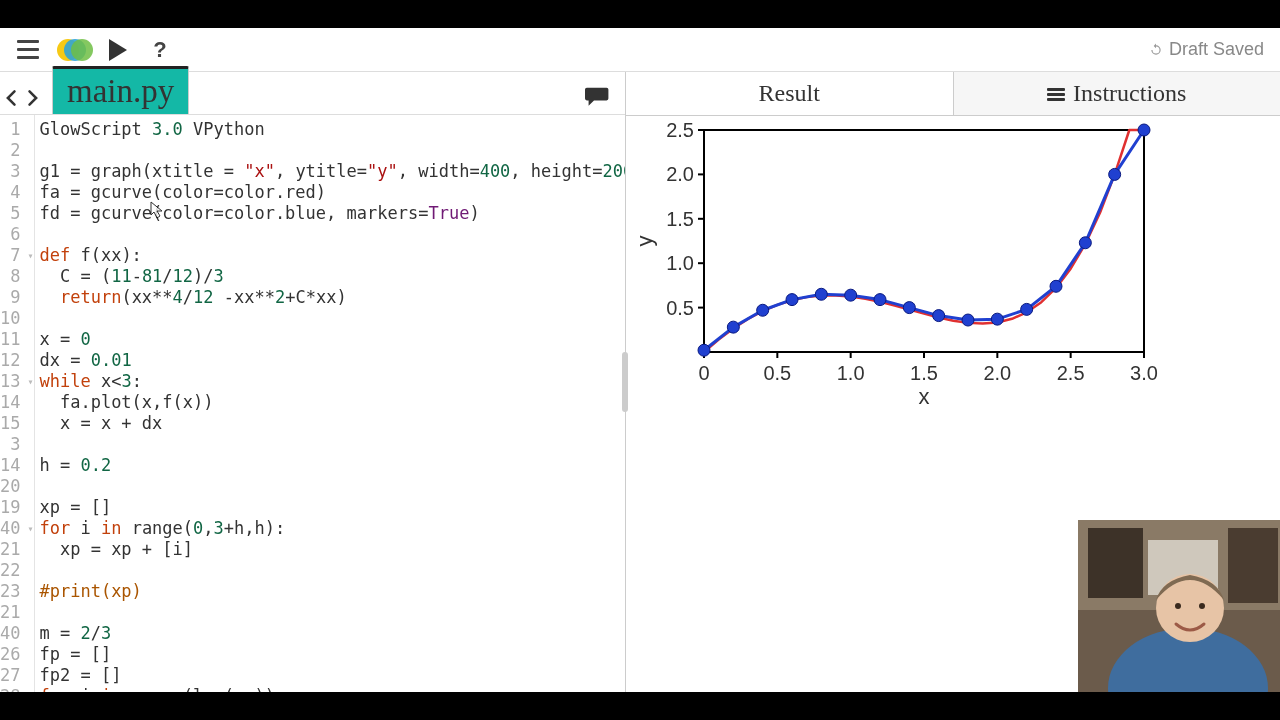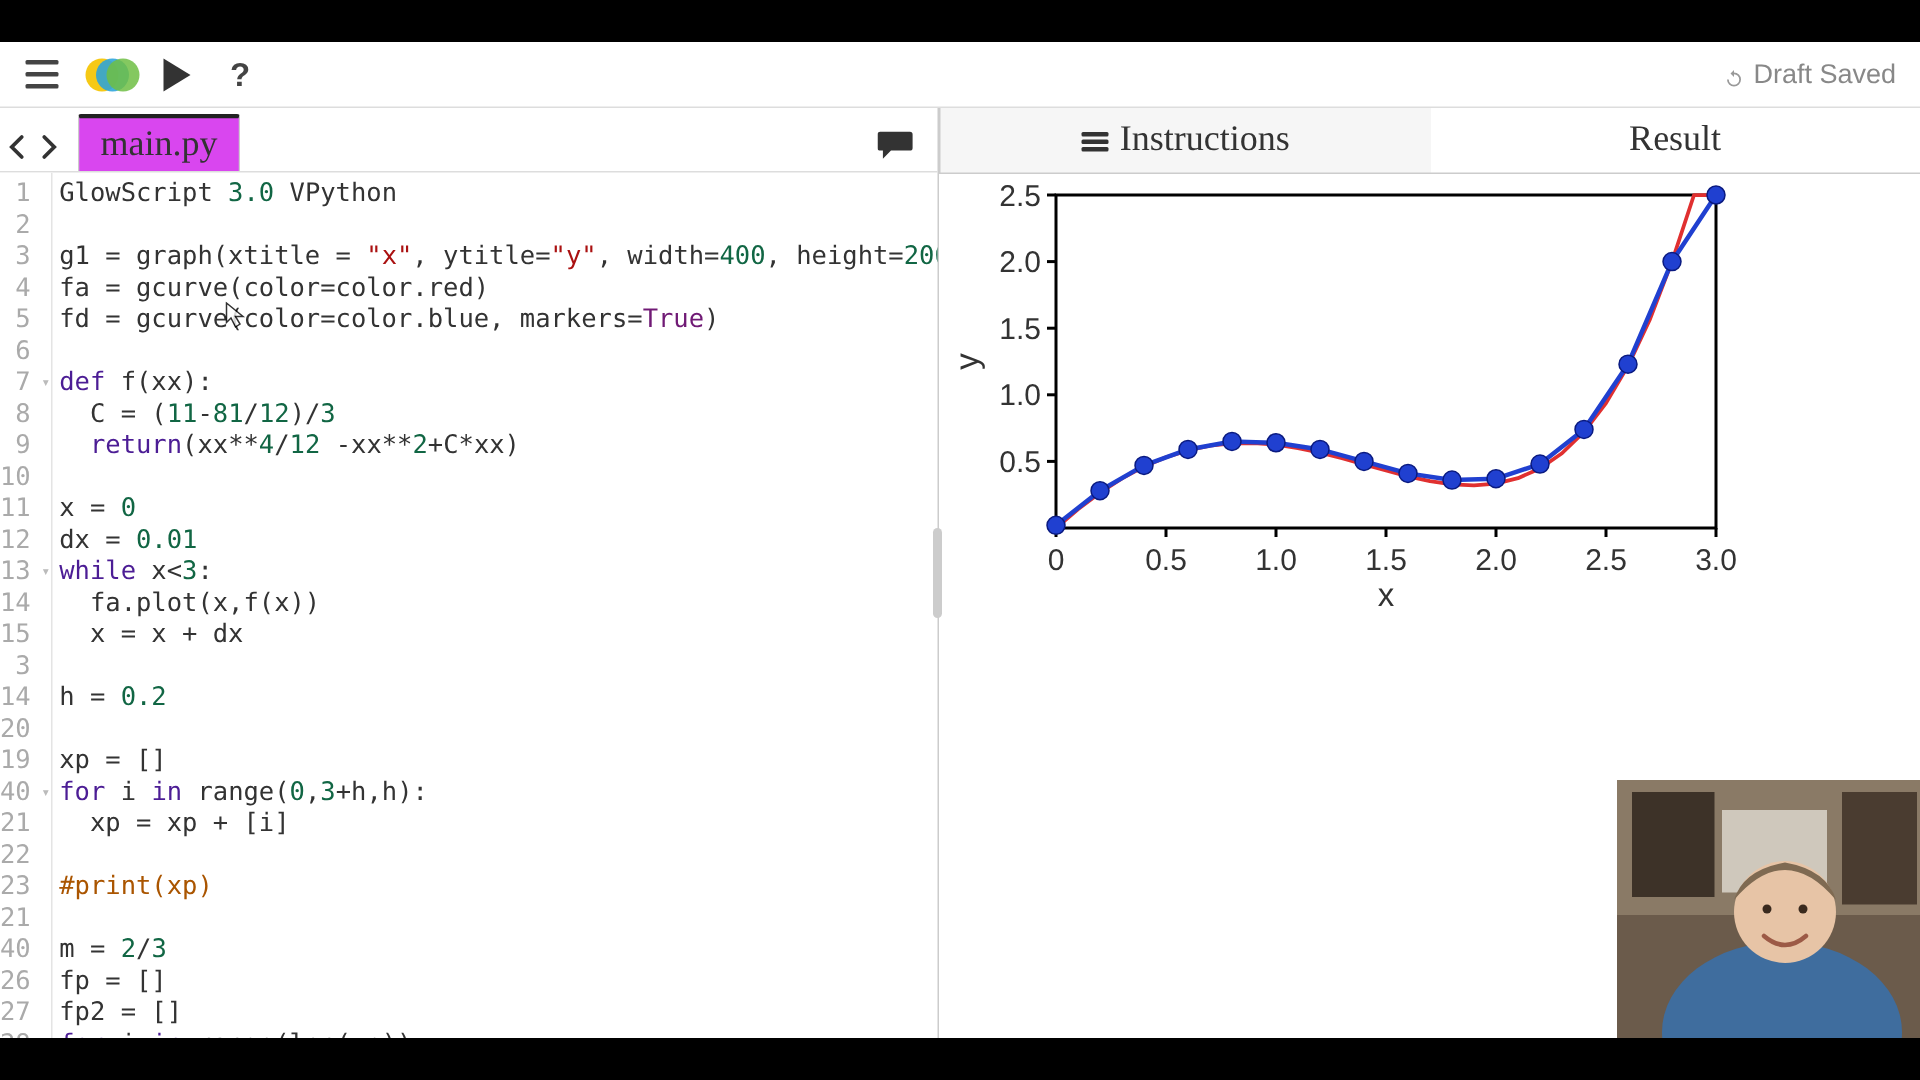--- a/index.html
+++ b/index.html
@@ -14,40 +14,40 @@
   .hamburger { display:flex; flex-direction:column; gap:5px; }
   .hamburger span { display:block; width:22px; height:3px; background:#444; border-radius:1px; }
   .logo { width:30px; height:30px; position:relative; margin:0 4px 0 4px; }
   .logo .c { position:absolute; border-radius:50%; width:22px; height:22px; }
   .logo .c1 { background:#f6c915; left:0; top:4px; }
   .logo .c2 { background:#2aa3dc; left:7px; top:4px; opacity:.88; }
   .logo .c3 { background:#6fbe44; left:14px; top:4px; opacity:.85; }
   .play { width:0; height:0; border-left:18px solid #333; border-top:11px solid transparent; border-bottom:11px solid transparent; margin-left:3px; }
   .qmark { font-size:22px; font-weight:700; color:#444; }
   .spacer { flex:1 1 auto; }
-  .draft { color:#888; font-size:18px; display:flex; align-items:flex-end; gap:6px; padding-right:8px; }
+  .draft { color:#888; font-size:18px; display:flex; align-items:center; gap:6px; padding-right:8px; }
   .refresh-ic { width:14px; height:14px; }
   
   .main { display:flex; height:calc(100% - 44px); }
   .left { width:626px; border-right:1px solid #ccc; display:flex; flex-direction:column; position:relative; }
   .right { flex:1; display:flex; flex-direction:column; }
   
   .file-row { height:42px; display:flex; align-items:flex-end; position:relative; padding-left:2px; }
   .nav-arrows { display:flex; align-items:center; gap:0px; padding:0 2px 6px 0; }
   .nav-arrows svg { width:20px; height:20px; }
-  .file-tab { margin-left:8px; padding:4px 14px 4px 14px; font-family: Georgia, "Times New Roman", serif; font-size:24px; color:#333; border:1px solid #ccc; border-bottom:none; border-top:3px solid #222; background:#d946ef; border-radius:2px 2px 0 0; }
+  .file-tab { margin-left:8px; padding:4px 14px 4px 14px; font-family: Georgia, "Times New Roman", serif; font-size:33px; color:#333; border:1px solid #ccc; border-bottom:none; border-top:3px solid #222; background:#14b8a6; border-radius:2px 2px 0 0; }
   .comment-ic { position:absolute; right:14px; bottom:6px; }
   
   .editor { flex:1; overflow:hidden; display:flex; font-family: ui-monospace, "SF Mono", Menlo, Consolas, monospace; font-size:17px; line-height:21px; position:relative; border-top:1px solid #ddd; }
   .gutter { width:56px; background:#fff; color:#aaa; text-align:right; padding:4px 14px 4px 0; user-select:none; position:relative; border-right:1px solid #e4e4e4; }
   .gutter .ln { height:21px; }
   .fold { position:absolute; right:1px; width:10px; color:#bbb; font-size:10px; }
   .code { flex:1; padding:4px 0 4px 4px; white-space:pre; color:#333; }
   .code .row { height:21px; }
-  .tk-kw  { color:#4c1d95; }   
+  .tk-kw  { color:#c2410c; }   
   .tk-str { color:#a11; }   
   .tk-num { color:#164; }   
   .tk-bool{ color:#701a75; }   
   .tk-com { color:#a50; }
   .cursor { position:absolute; left:150px; top:86px; width:16px; height:18px; pointer-events:none; opacity:.8;}
   
   .rtabs { height:44px; display:flex; }
   .rtab { flex:1; display:flex; align-items:center; justify-content:center; font-family: Georgia, serif; font-size:24px; color:#333; border-bottom:1px solid #ccc; cursor:pointer; gap:8px;}
   .rtab.inactive { background:#f6f6f6; border-left:1px solid #ccc; }
   .list-ic { width:18px; height:16px; display:inline-block; }
@@ -156,29 +156,29 @@
         <div class="code" id="code"><div class="row"><span>GlowScript </span><span class="tk-num">3.0</span><span> VPython</span></div><div class="row"><span></span></div><div class="row"><span>g1 = graph(xtitle = </span><span class="tk-str">"x"</span><span>, ytitle=</span><span class="tk-str">"y"</span><span>, width=</span><span class="tk-num">400</span><span>, height=</span><span class="tk-num">200</span></div><div class="row"><span>fa = gcurve(color=color.red)</span></div><div class="row"><span>fd = gcurve(color=color.blue, markers=</span><span class="tk-bool">True</span><span>)</span></div><div class="row"><span></span></div><div class="row"><span class="tk-kw">def</span><span> f(xx):</span></div><div class="row"><span>  C = (</span><span class="tk-num">11</span><span>-</span><span class="tk-num">81</span><span>/</span><span class="tk-num">12</span><span>)/</span><span class="tk-num">3</span></div><div class="row"><span>  </span><span class="tk-kw">return</span><span>(xx**</span><span class="tk-num">4</span><span>/</span><span class="tk-num">12</span><span> -xx**</span><span class="tk-num">2</span><span>+C*xx)</span></div><div class="row"><span></span></div><div class="row"><span>x = </span><span class="tk-num">0</span></div><div class="row"><span>dx = </span><span class="tk-num">0.01</span></div><div class="row"><span class="tk-kw">while</span><span> x&lt;</span><span class="tk-num">3</span><span>:</span></div><div class="row"><span>  fa.plot(x,f(x))</span></div><div class="row"><span>  x = x + dx</span></div><div class="row"><span></span></div><div class="row"><span>h = </span><span class="tk-num">0.2</span></div><div class="row"><span></span></div><div class="row"><span>xp = []</span></div><div class="row"><span class="tk-kw">for</span><span> i </span><span class="tk-kw">in</span><span> range(</span><span class="tk-num">0</span><span>,</span><span class="tk-num">3</span><span>+h,h):</span></div><div class="row"><span>  xp = xp + [i]</span></div><div class="row"><span></span></div><div class="row"><span class="tk-com">#print(xp)</span></div><div class="row"><span></span></div><div class="row"><span>m = </span><span class="tk-num">2</span><span>/</span><span class="tk-num">3</span></div><div class="row"><span>fp = []</span></div><div class="row"><span>fp2 = []</span></div><div class="row"><span class="tk-kw">for</span><span> i </span><span class="tk-kw">in</span><span> range(len(xp)):</span></div></div>
         <svg class="cursor" viewBox="0 0 16 18">
           <path fill="#fff" stroke="#000" stroke-width="1" d="M1 1 L1 14 L4 11 L7 17 L10 15 L7 10 L12 10 Z"></path>
         </svg>
       </div>
       <div class="grip"></div>
     </div>
 
     <div class="right">
       <div class="rtabs">
+        <div class="rtab">Result</div>
         <div class="rtab inactive">
           <span class="list-ic">
               <span></span>
               <span></span>
               <span></span>
             </span>
           <span>Instructions</span>
         </div>
-        <div class="rtab">Result</div>
       </div>
       <div class="chart-wrap">
         <svg class="chart" id="chart" width="520" height="290">
             <rect x="70" y="8" width="440" height="222" fill="none" stroke="#000" stroke-width="2"></rect>
             <line x1="64" y1="185.6" x2="70" y2="185.6" stroke="#000" stroke-width="2"></line>
             <text x="60" y="192.6" text-anchor="end" font-size="20" fill="#333">0.5</text>
             <line x1="64" y1="141.2" x2="70" y2="141.2" stroke="#000" stroke-width="2"></line>
             <text x="60" y="148.2" text-anchor="end" font-size="20" fill="#333">1.0</text>
             <line x1="64" y1="96.80000000000001" x2="70" y2="96.80000000000001" stroke="#000" stroke-width="2"></line>
             <text x="60" y="103.80000000000001" text-anchor="end" font-size="20" fill="#333">1.5</text>

